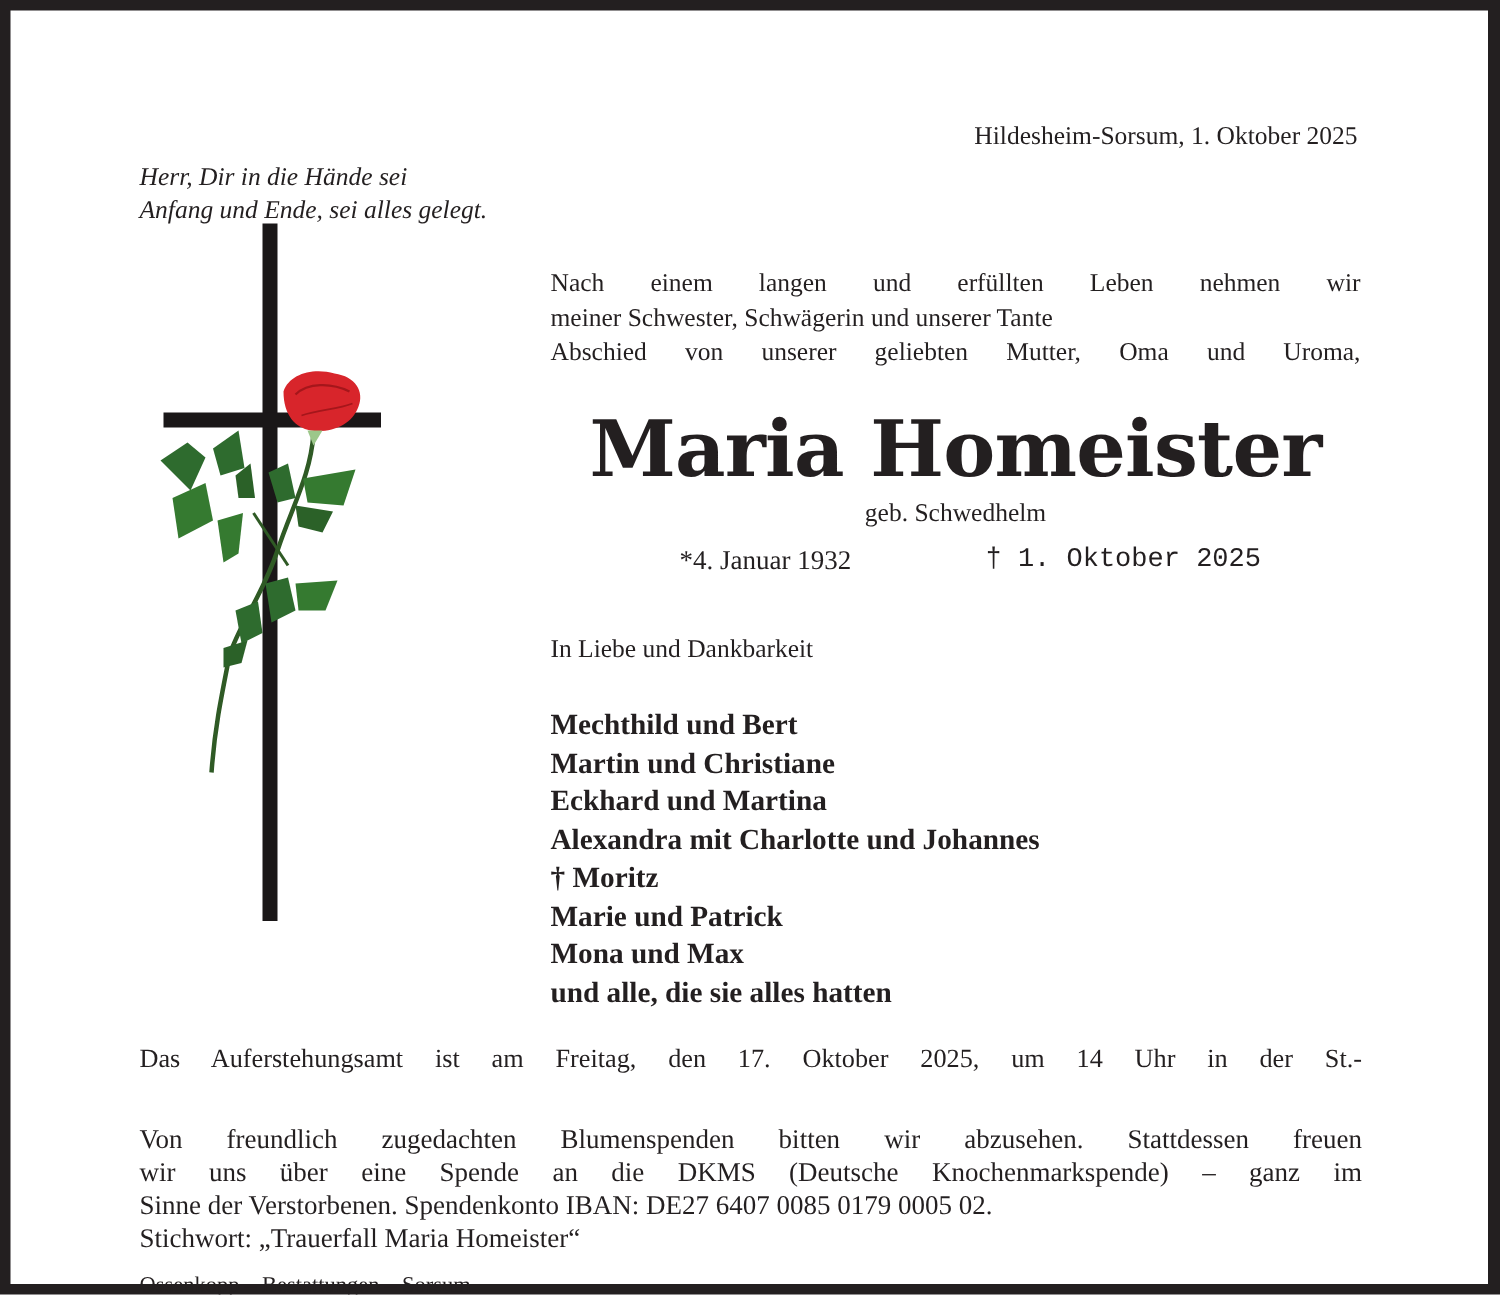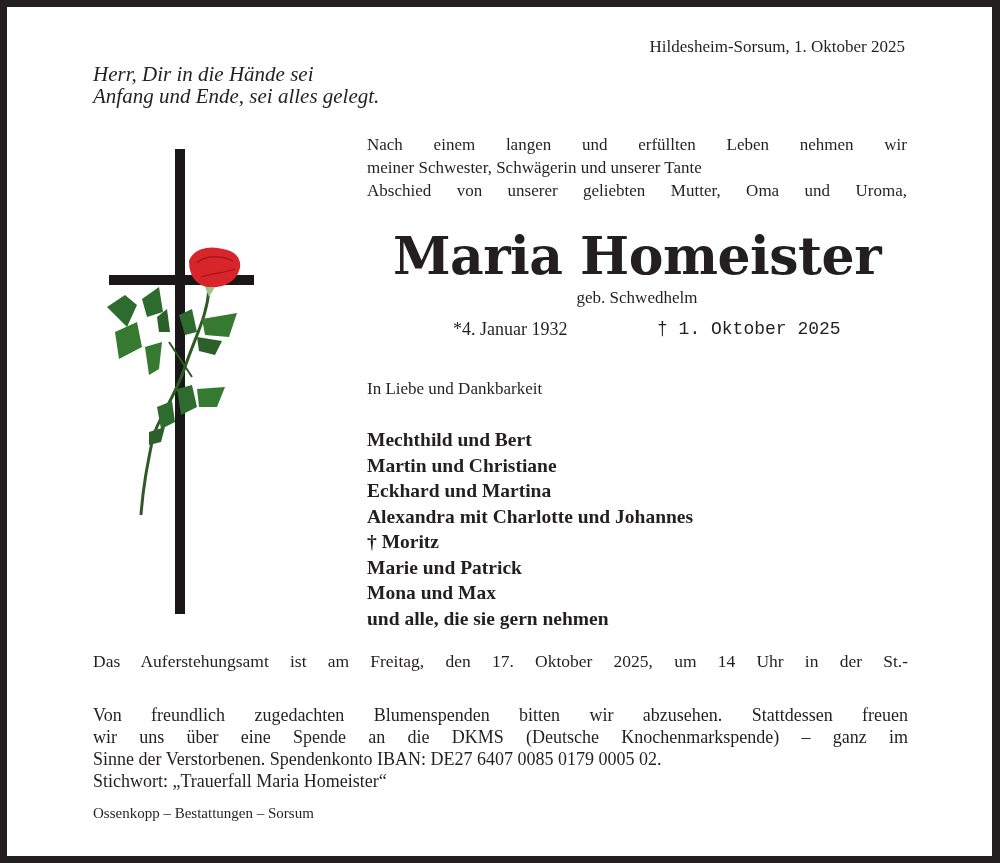--- a/index.html
+++ b/index.html
@@ -1,20 +1,20 @@
 <!DOCTYPE html>
 <html><head>
 <meta charset="utf-8">
 <style>
   html, body { margin:0; padding:0; }
   body { width:1000px; height:863px; background:#231f20; position:relative; overflow:hidden;
          font-family:"DejaVu Serif","Liberation Serif",serif; color:#231f20; }
   .page { position:absolute; left:7px; top:7px; width:985px; height:849px; background:#fff; }
-  .abs { position:absolute; white-space:nowrap; }
-  .verse { left:86px; top:56px; font-style:italic; font-size:21px; line-height:22px;
+  .abs { position:absolute; white-space:nowrap;margin-top:44px; }
+  .verse { left:86px; top:56px; font-style:italic; font-size:17px; line-height:22px;
            font-family:"Liberation Serif","DejaVu Serif",serif; }
   .place { right:87px; top:30px; font-size:17px; font-family:"Liberation Serif",serif; }
   .intro { left:360px; top:126px; width:540px; font-size:17px; line-height:23px; white-space:normal;
            font-family:"Liberation Serif",serif; }
   .intro .l { display:block; text-align:justify; text-align-last:justify; }
   .intro .l.last { text-align-last:left; }
   .name { left:360px; top:218px; width:540px; text-align:center; font-size:52px; font-weight:bold;
           font-family:"DejaVu Serif",serif; letter-spacing:-0.5px; }
   .birthname { left:360px; top:281px; width:540px; text-align:center; font-size:17px;
                font-family:"Liberation Serif",serif; }
@@ -89,21 +89,21 @@
   <div class="abs love">In Liebe und Dankbarkeit</div>
 
   <div class="abs mourners">
     <div>Mechthild und Bert</div>
     <div>Martin und Christiane</div>
     <div>Eckhard und Martina</div>
     <div>Alexandra mit Charlotte und Johannes</div>
     <div>† Moritz</div>
     <div>Marie und Patrick</div>
     <div>Mona und Max</div>
-    <div>und alle, die sie gern nehmen</div>
+    <div>und alle, die sie alles hatten</div>
   </div>
 
   <div class="abs ceremony">
     <span class="jl">Das Auferstehungsamt ist am Freitag, den 17. Oktober 2025, um 14 Uhr in der St.-</span>
   </div>
 
   <div class="abs donation">
     <span class="jl">Von freundlich zugedachten Blumenspenden bitten wir abzusehen. Stattdessen freuen</span>
     <span class="jl">wir uns über eine Spende an die DKMS (Deutsche Knochenmarkspende) – ganz im</span>
     <span class="jl last">Sinne der Verstorbenen. Spendenkonto IBAN: DE27 6407 0085 0179 0005 02.</span>

